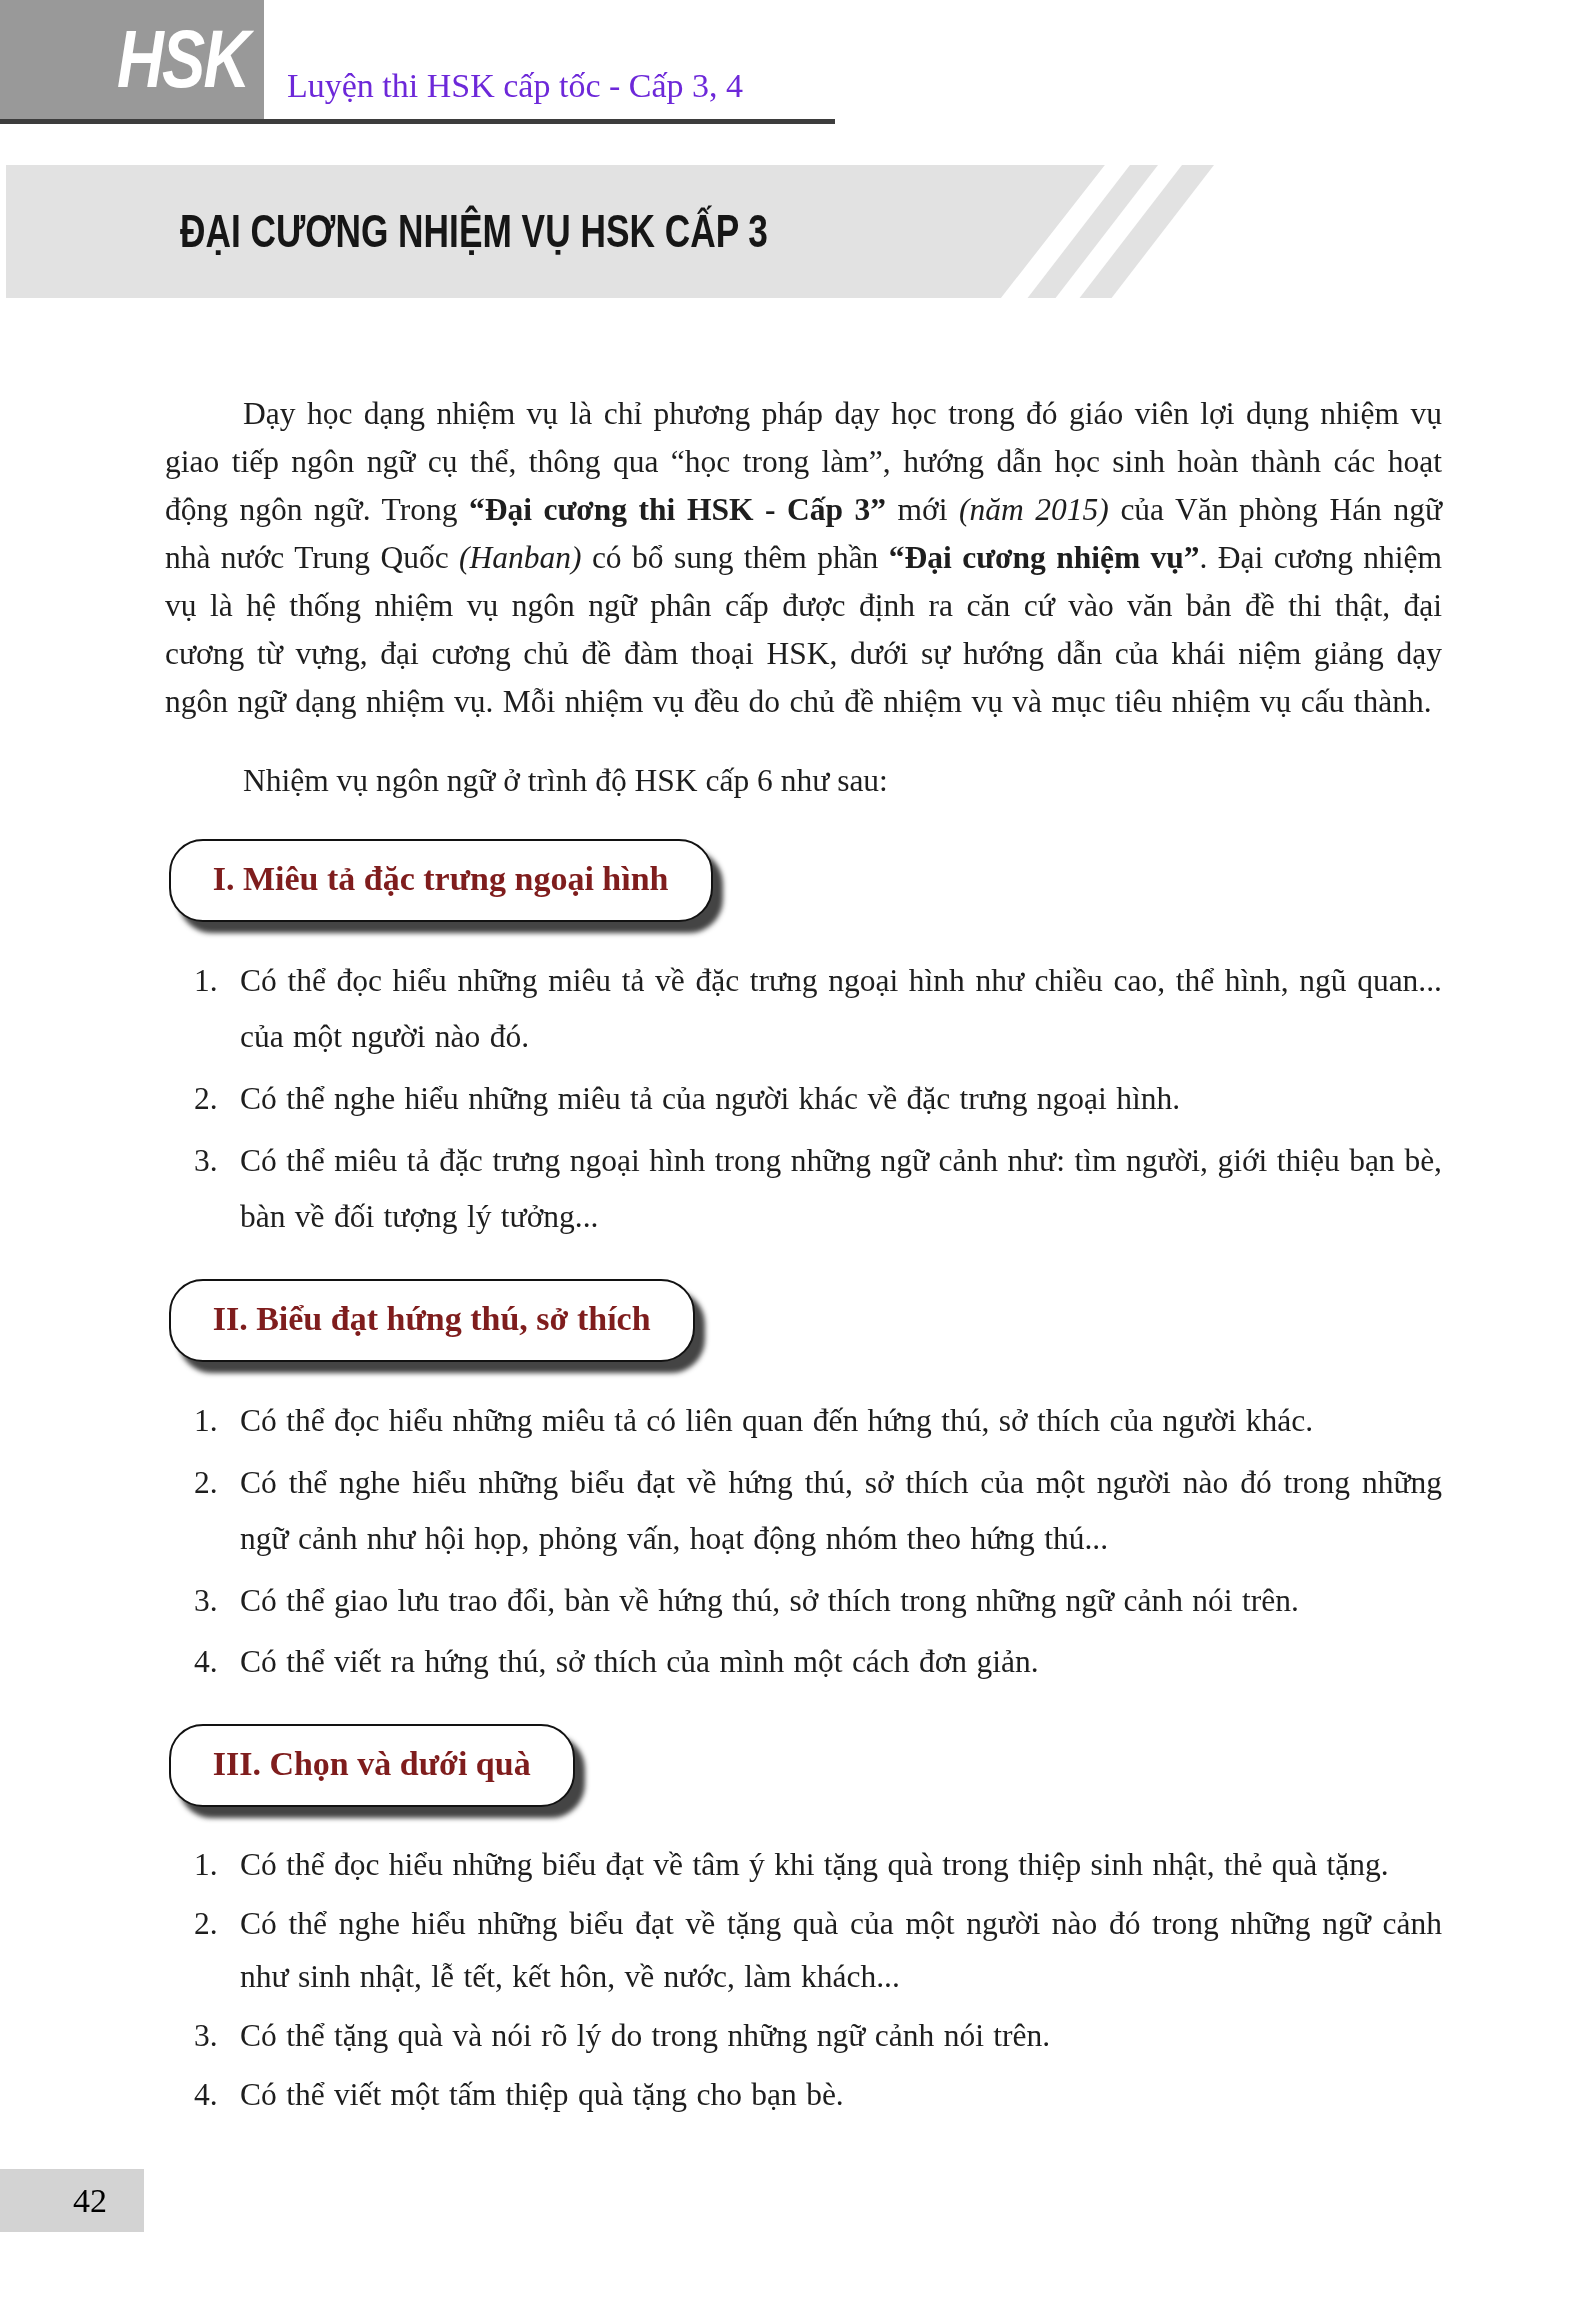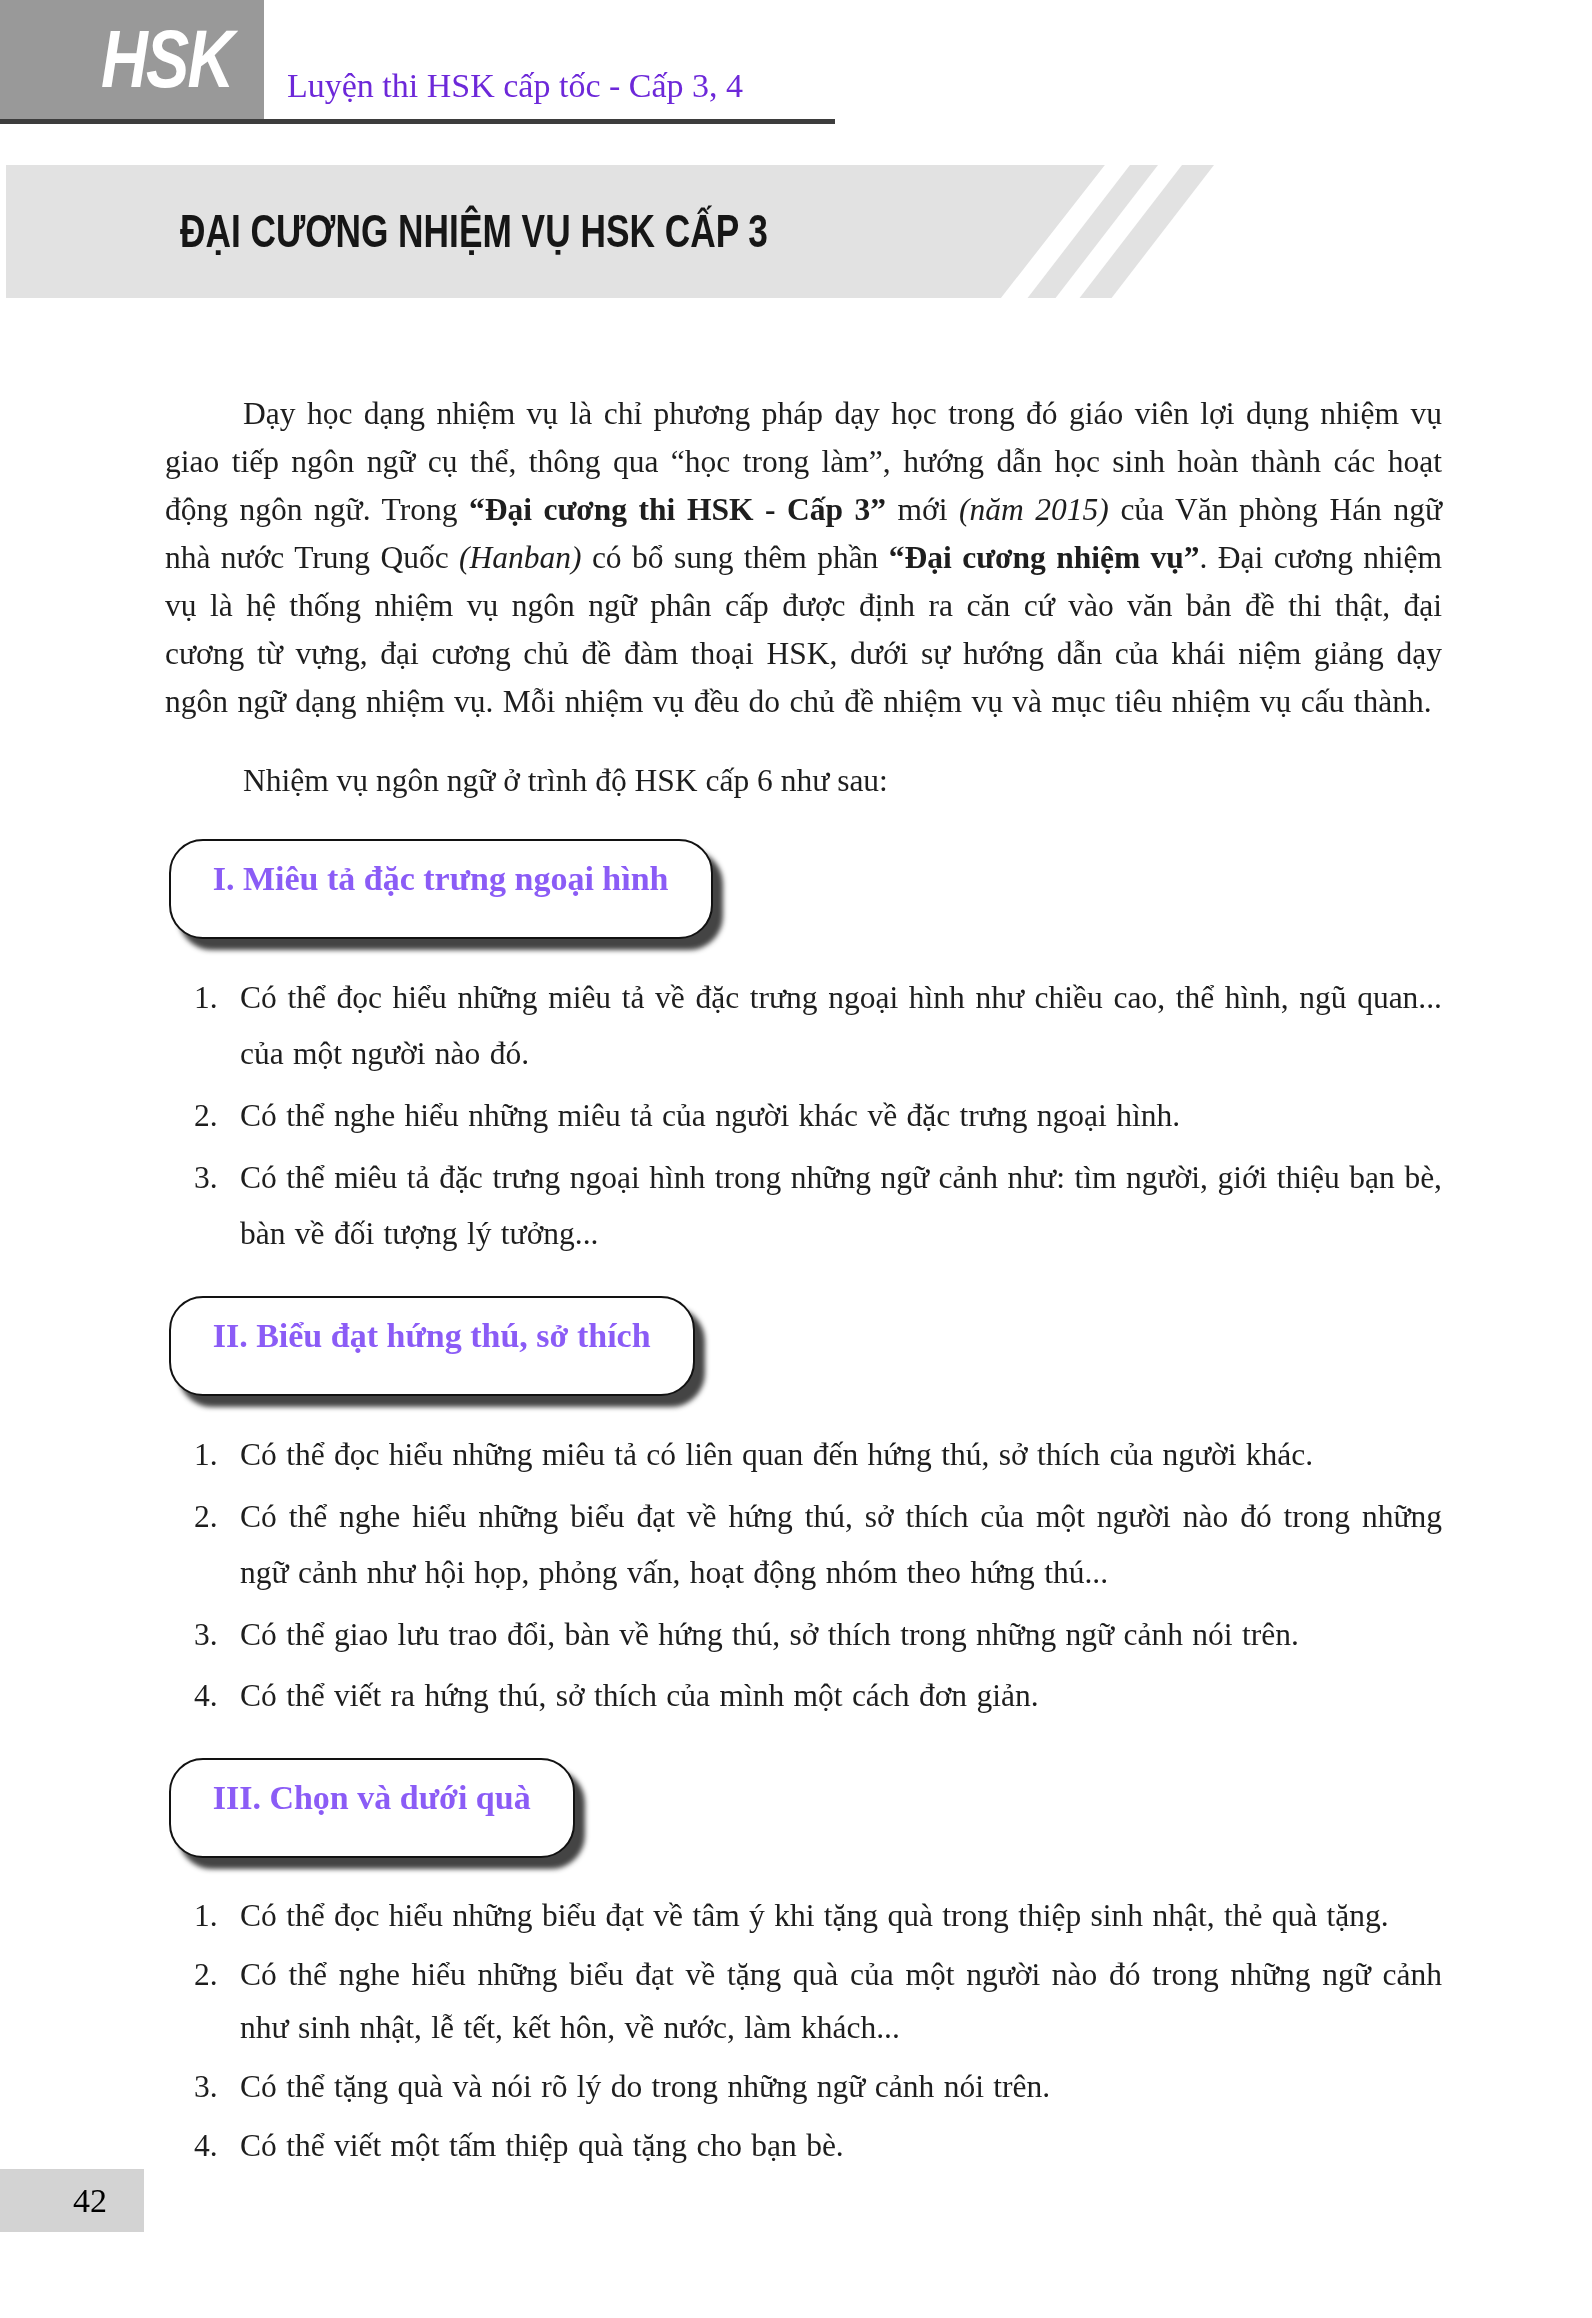--- a/index.html
+++ b/index.html
@@ -6,21 +6,21 @@
   .page {
     position:relative; width:1592px; height:2319px; overflow:hidden;
     background:#ffffff; color:#1e1e1e;
     font-family:"Liberation Serif","DejaVu Serif",serif;
   }
 
   
   .logo-box {
     position:absolute; left:0; top:0; width:264px; height:119px;
     background:#999999; box-sizing:border-box;
-    display:flex; align-items:center; justify-content:flex-end; padding-right:32px;
+    display:flex; align-items:center; justify-content:flex-end; padding-right:16px;
   }
   .logo-text {
     font-family:"Liberation Sans","DejaVu Sans",sans-serif;
     font-weight:bold; font-style:italic; font-size:81px; color:#ffffff;
     transform:scaleX(0.8); transform-origin:right center; letter-spacing:-2.2px;
     line-height:1;
   }
   .header-subtitle {
     position:absolute; left:287px; top:67px;
     font-size:34px; color:#6d28d9; white-space:nowrap;
@@ -55,24 +55,24 @@
     font-size:31.5px; line-height:48px; text-align:justify; text-indent:78px;
     word-spacing:1.5px;
   }
   .lead { margin-top:18.3px; font-size:31.5px; line-height:48px; text-indent:78px; }
   .b { font-weight:bold; }
   .i { font-style:italic; }
 
   
   .secbox {
     margin-top:34px; margin-left:3.7px; width:fit-content;
-    box-sizing:border-box; height:100px; line-height:76px; padding:0 42px;
+    box-sizing:border-box; height:83px; line-height:76px; padding:0 42px;
     background:#ffffff; border:2.9px solid #121212; border-radius:34px;
     box-shadow:9.5px 11px 5.1px rgba(35,35,35,0.85);
-    font-weight:bold; font-size:34px; white-space:nowrap; color:#8b5cf6;
+    font-weight:bold; font-size:34px; white-space:nowrap; color:#7f1d1d;
   }
 
   
   .list { margin-top:31px; padding-left:29px; }
   .item { display:flex; margin-bottom:5.9px; }
   .item .num { flex:0 0 46px; font-size:31.5px; line-height:56px; }
   .item .txt { flex:1; font-size:31.5px; line-height:56px; text-align:justify; word-spacing:1.5px; }
   .list.tight .item .num, .list.tight .item .txt { line-height:53px; }
 
   

